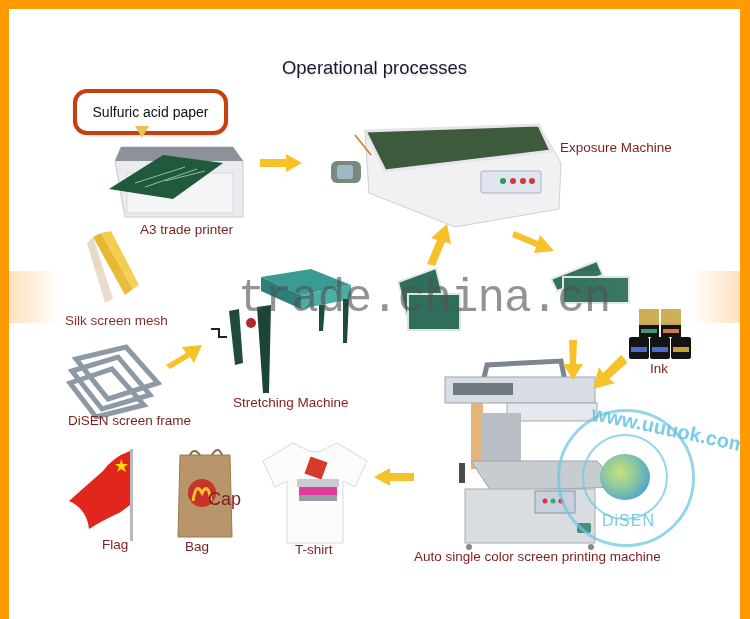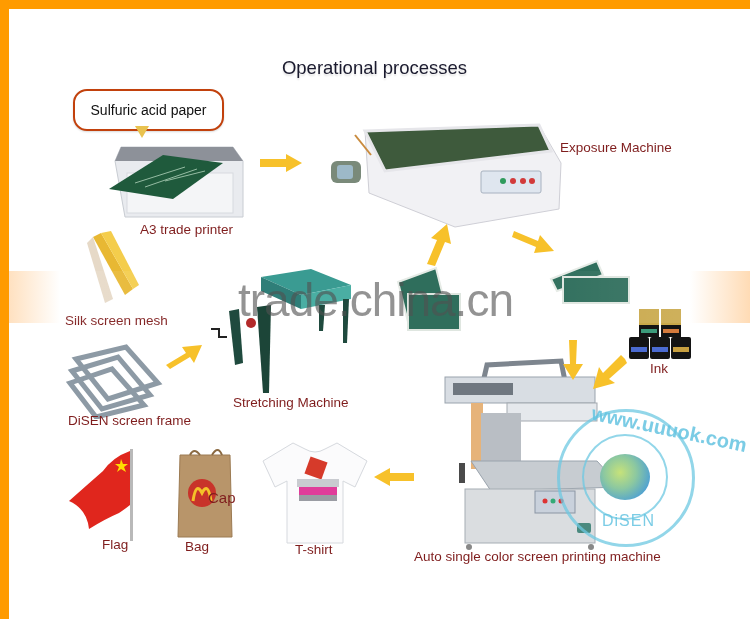--- a/index.html
+++ b/index.html
@@ -1,26 +1,26 @@
 <!DOCTYPE html>
 <html><head>
 <meta charset="utf-8">
 <style>
   html, body { margin:0; padding:0; }
   body { width:750px; height:619px; overflow:hidden; background:#ff9b00; font-family:"Liberation Sans", sans-serif; }
-  .frame { position:absolute; left:9px; top:9px; width:731px; height:610px; background:#fff; overflow:hidden;padding-left:10px; }
+  .frame { position:absolute; left:9px; top:9px; width:731px; height:610px; background:#fff; overflow:hidden; }
   .abs { position:absolute; }
   .title { left:0; width:731px; top:48px; text-align:center; font-size:18.5px; color:#1a1a2e; text-shadow:0 2px 2px rgba(0,0,0,0.12); }
   .label { font-size:13.5px; color:#7f1d1d; white-space:nowrap; }
-  .callout { left:64px; top:80px; width:147px; height:38px; border:2px solid #c2410c; border-radius:14px; background:#fff; font-size:14px; color:#111; text-align:center; line-height:38px; box-shadow:0 1px 2px rgba(0,0,0,0.15); z-index:3; }
+  .callout { left:64px; top:80px; width:147px; height:38px; border:4px solid #c2410c; border-radius:14px; background:#fff; font-size:14px; color:#111; text-align:center; line-height:38px; box-shadow:0 1px 2px rgba(0,0,0,0.15); z-index:3; }
   .callout-tail { left:126px; top:117px; width:0; height:0; border-left:7px solid transparent; border-right:7px solid transparent; border-top:12px solid #e9c24f; z-index:3; }
   .arrow { z-index:2; }
   
   .wm-band { left:-9px; top:262px; width:750px; height:52px; background:linear-gradient(90deg, rgba(255,190,120,0.55) 0%, rgba(255,255,255,0.1) 8%, rgba(255,255,255,0) 30%, rgba(255,255,255,0) 70%, rgba(255,255,255,0.1) 92%, rgba(255,190,120,0.55) 100%); z-index:4; pointer-events:none; }
-  .wm-text { left:229px; top:264px; font-size:46px; color:rgba(80,80,80,0.62); letter-spacing:-1px; z-index:5; font-family:Liberation Sans, sans-serif; }
+  .wm-text { left:229px; top:264px; font-size:46px; color:rgba(80,80,80,0.62); letter-spacing:-1px; z-index:5; font-family:Liberation Mono, monospace; }
   .stamp { left:548px; top:400px; width:132px; height:132px; border-radius:50%; border:3px solid rgba(110,200,225,0.75); z-index:6; }
   .stamp-inner { left:22px; top:22px; width:82px; height:82px; border-radius:50%; border:2px solid rgba(110,200,225,0.75); }
   .stamp-ball { left:40px; top:42px; width:50px; height:46px; border-radius:50%; background:radial-gradient(circle at 40% 40%, #c6e27a 0%, #8cc8a0 40%, #4a9ed6 80%); }
   .stamp-text { color:rgba(100,195,225,0.85); font-size:20px; font-weight:bold; }
   .stamp-brand { left:42px; top:100px; font-size:16px; color:rgba(100,195,225,0.85); letter-spacing:1px; }
 </style>
 </head>
 <body>
 
 <div class="frame">
@@ -166,21 +166,21 @@
     <rect x="40" y="56" width="38" height="6" fill="#9a9ca3"></rect>
   </svg>
   <div class="abs label" style="left:286px;top:533px">T-shirt</div>
 
   <svg class="abs" style="left:163px;top:438px" width="66" height="92">
     <path d="M8 8 L58 8 L60 90 L6 90 Z" fill="#b8956a" stroke="#9b7a52"></path>
     <path d="M18 8 Q22 0 28 8 M40 8 Q46 -2 50 8" stroke="#8b6a42" stroke-width="2" fill="none"></path>
     <circle cx="30" cy="46" r="14" fill="#c8332a"></circle>
     <path d="M21 54 Q24 34 30 46 Q36 34 39 54" stroke="#f4c229" stroke-width="3" fill="none"></path>
   </svg>
-  <div class="abs label" style="left:199px;top:480px;font-size:15px">Cap</div>
+  <div class="abs label" style="left:199px;top:480px;font-size:18px">Cap</div>
   <div class="abs label" style="left:176px;top:530px">Bag</div>
 
   <svg class="abs" style="left:58px;top:438px" width="74" height="96">
     <rect x="63" y="2" width="3" height="92" fill="#b9b9b9"></rect>
     <path d="M63 4 Q46 10 36 24 Q20 38 2 54 Q20 62 22 82 Q38 72 52 66 Q58 62 63 58 Z" fill="#e0261d"></path>
     <path d="M54 12 l2 5 l5 0 l-4 3 l2 5 l-5 -3 l-4 3 l2 -5 l-4 -3 l5 0 Z" fill="#ffde00"></path>
   </svg>
   <div class="abs label" style="left:93px;top:528px">Flag</div>
 
   <div class="abs wm-band"></div>

